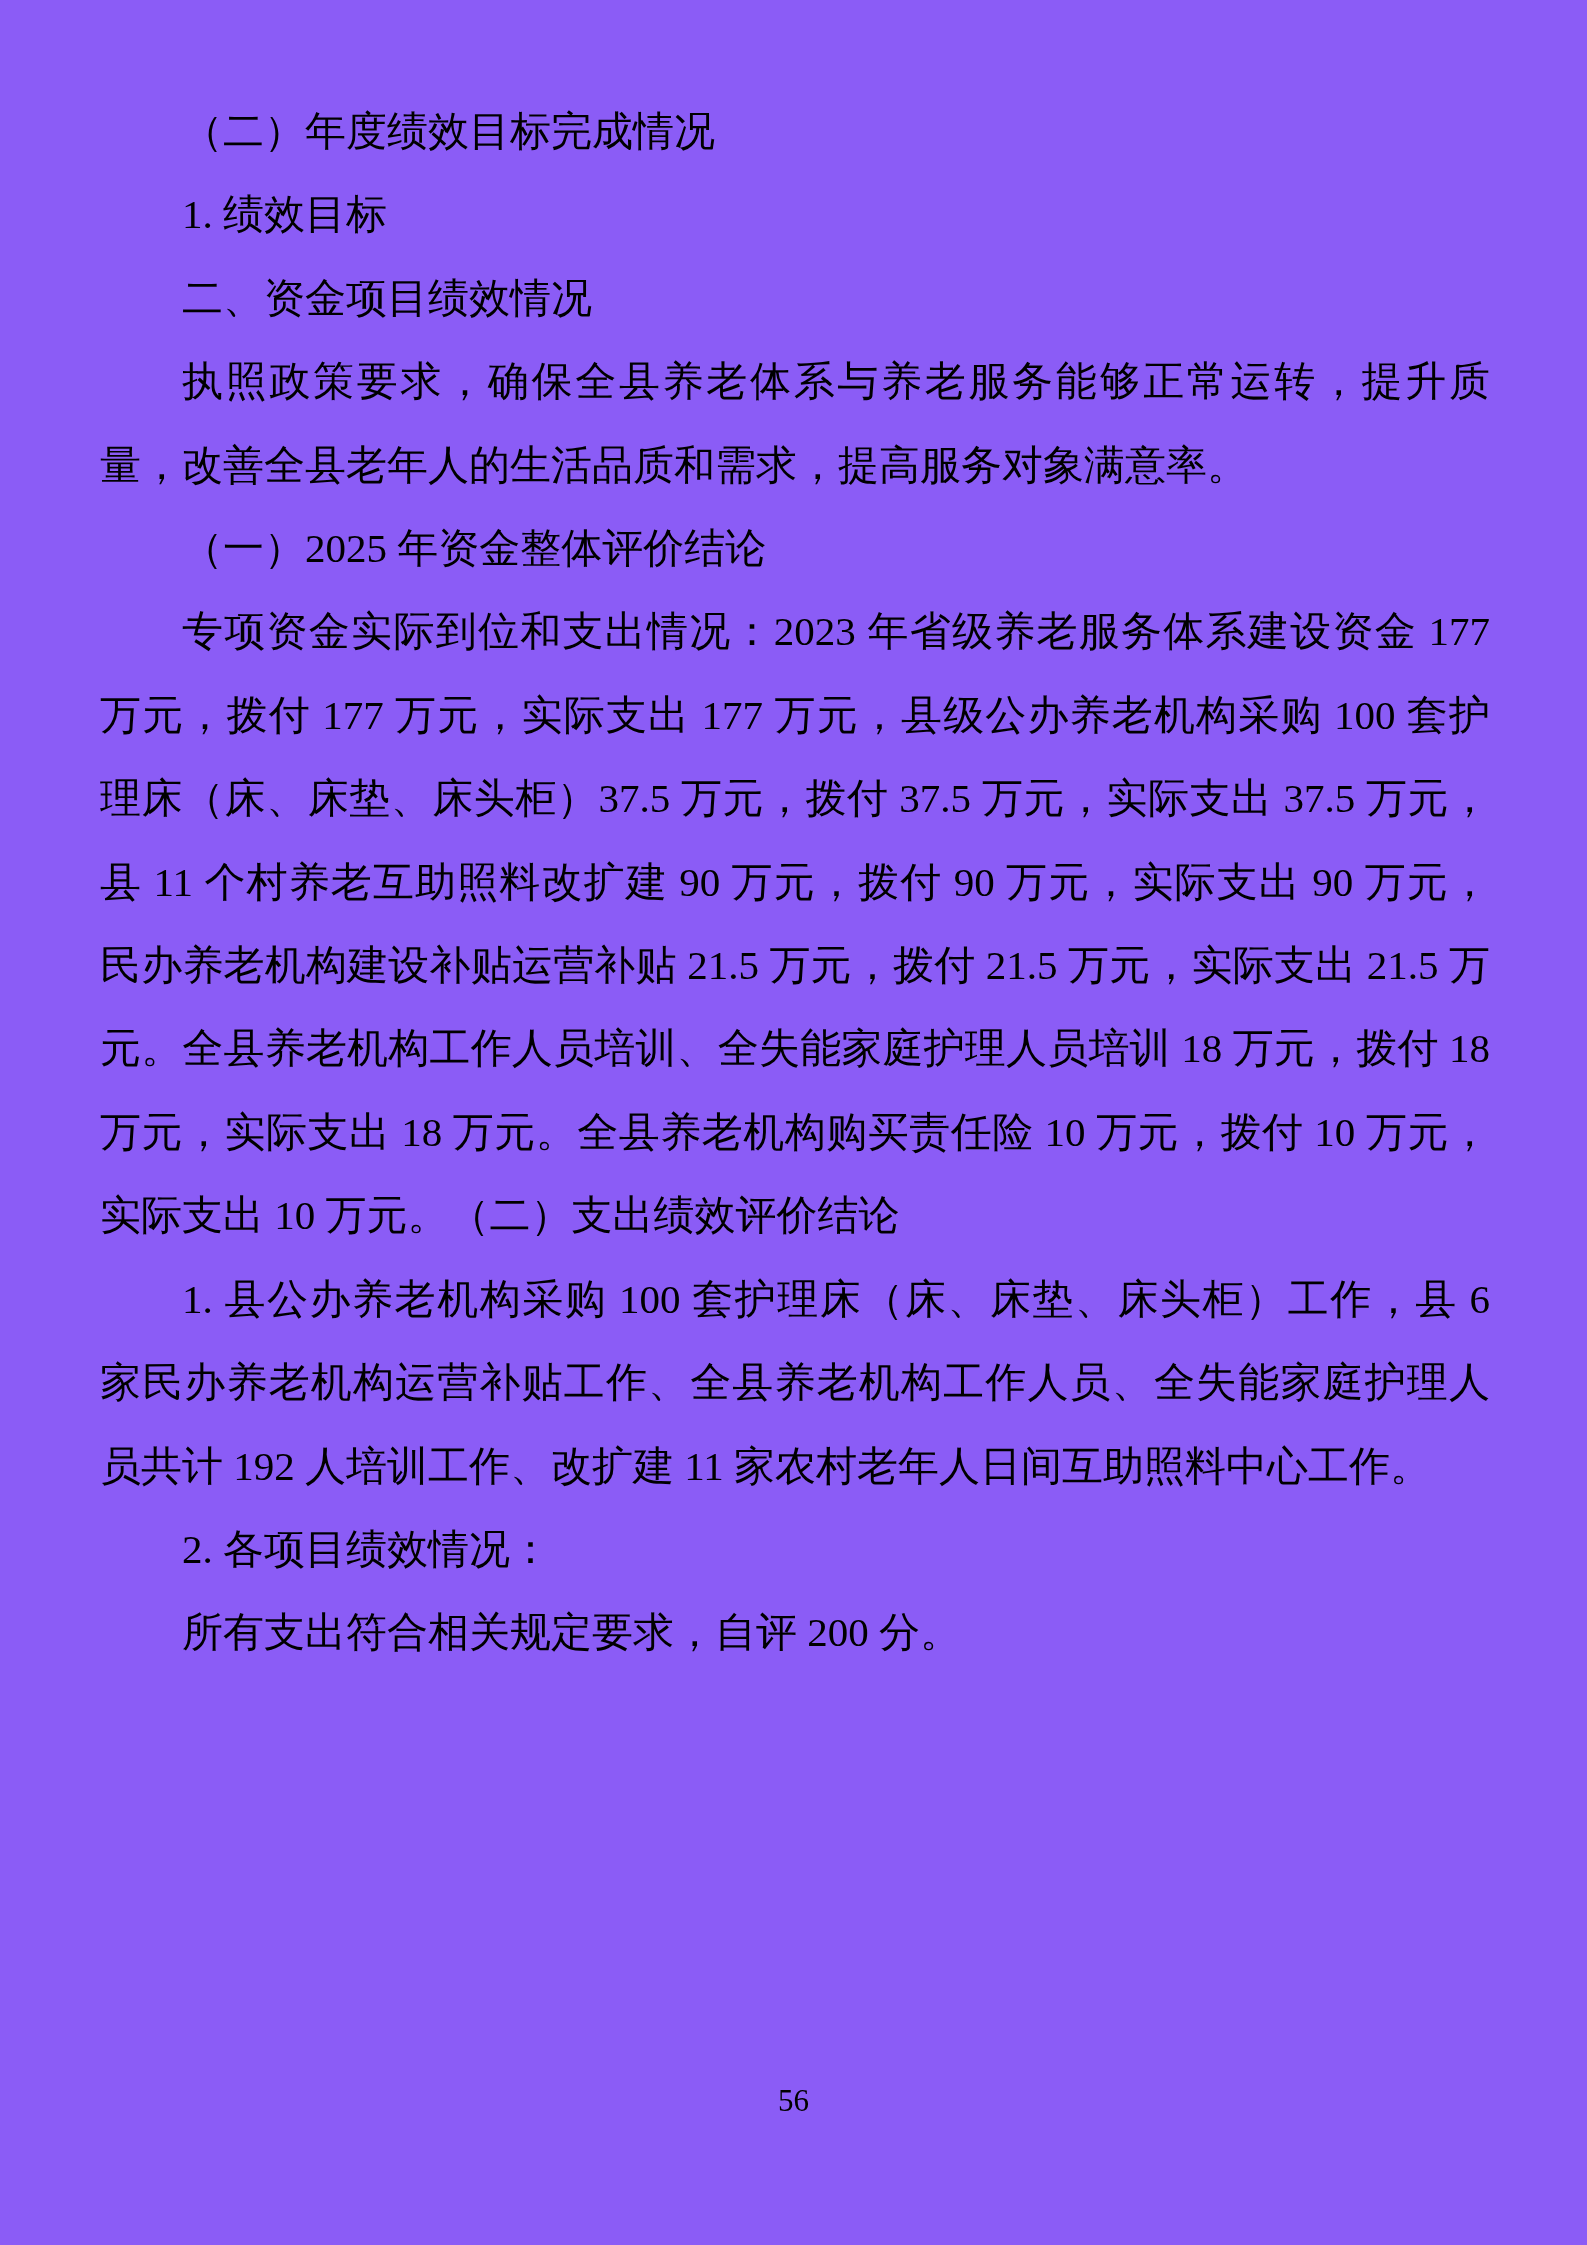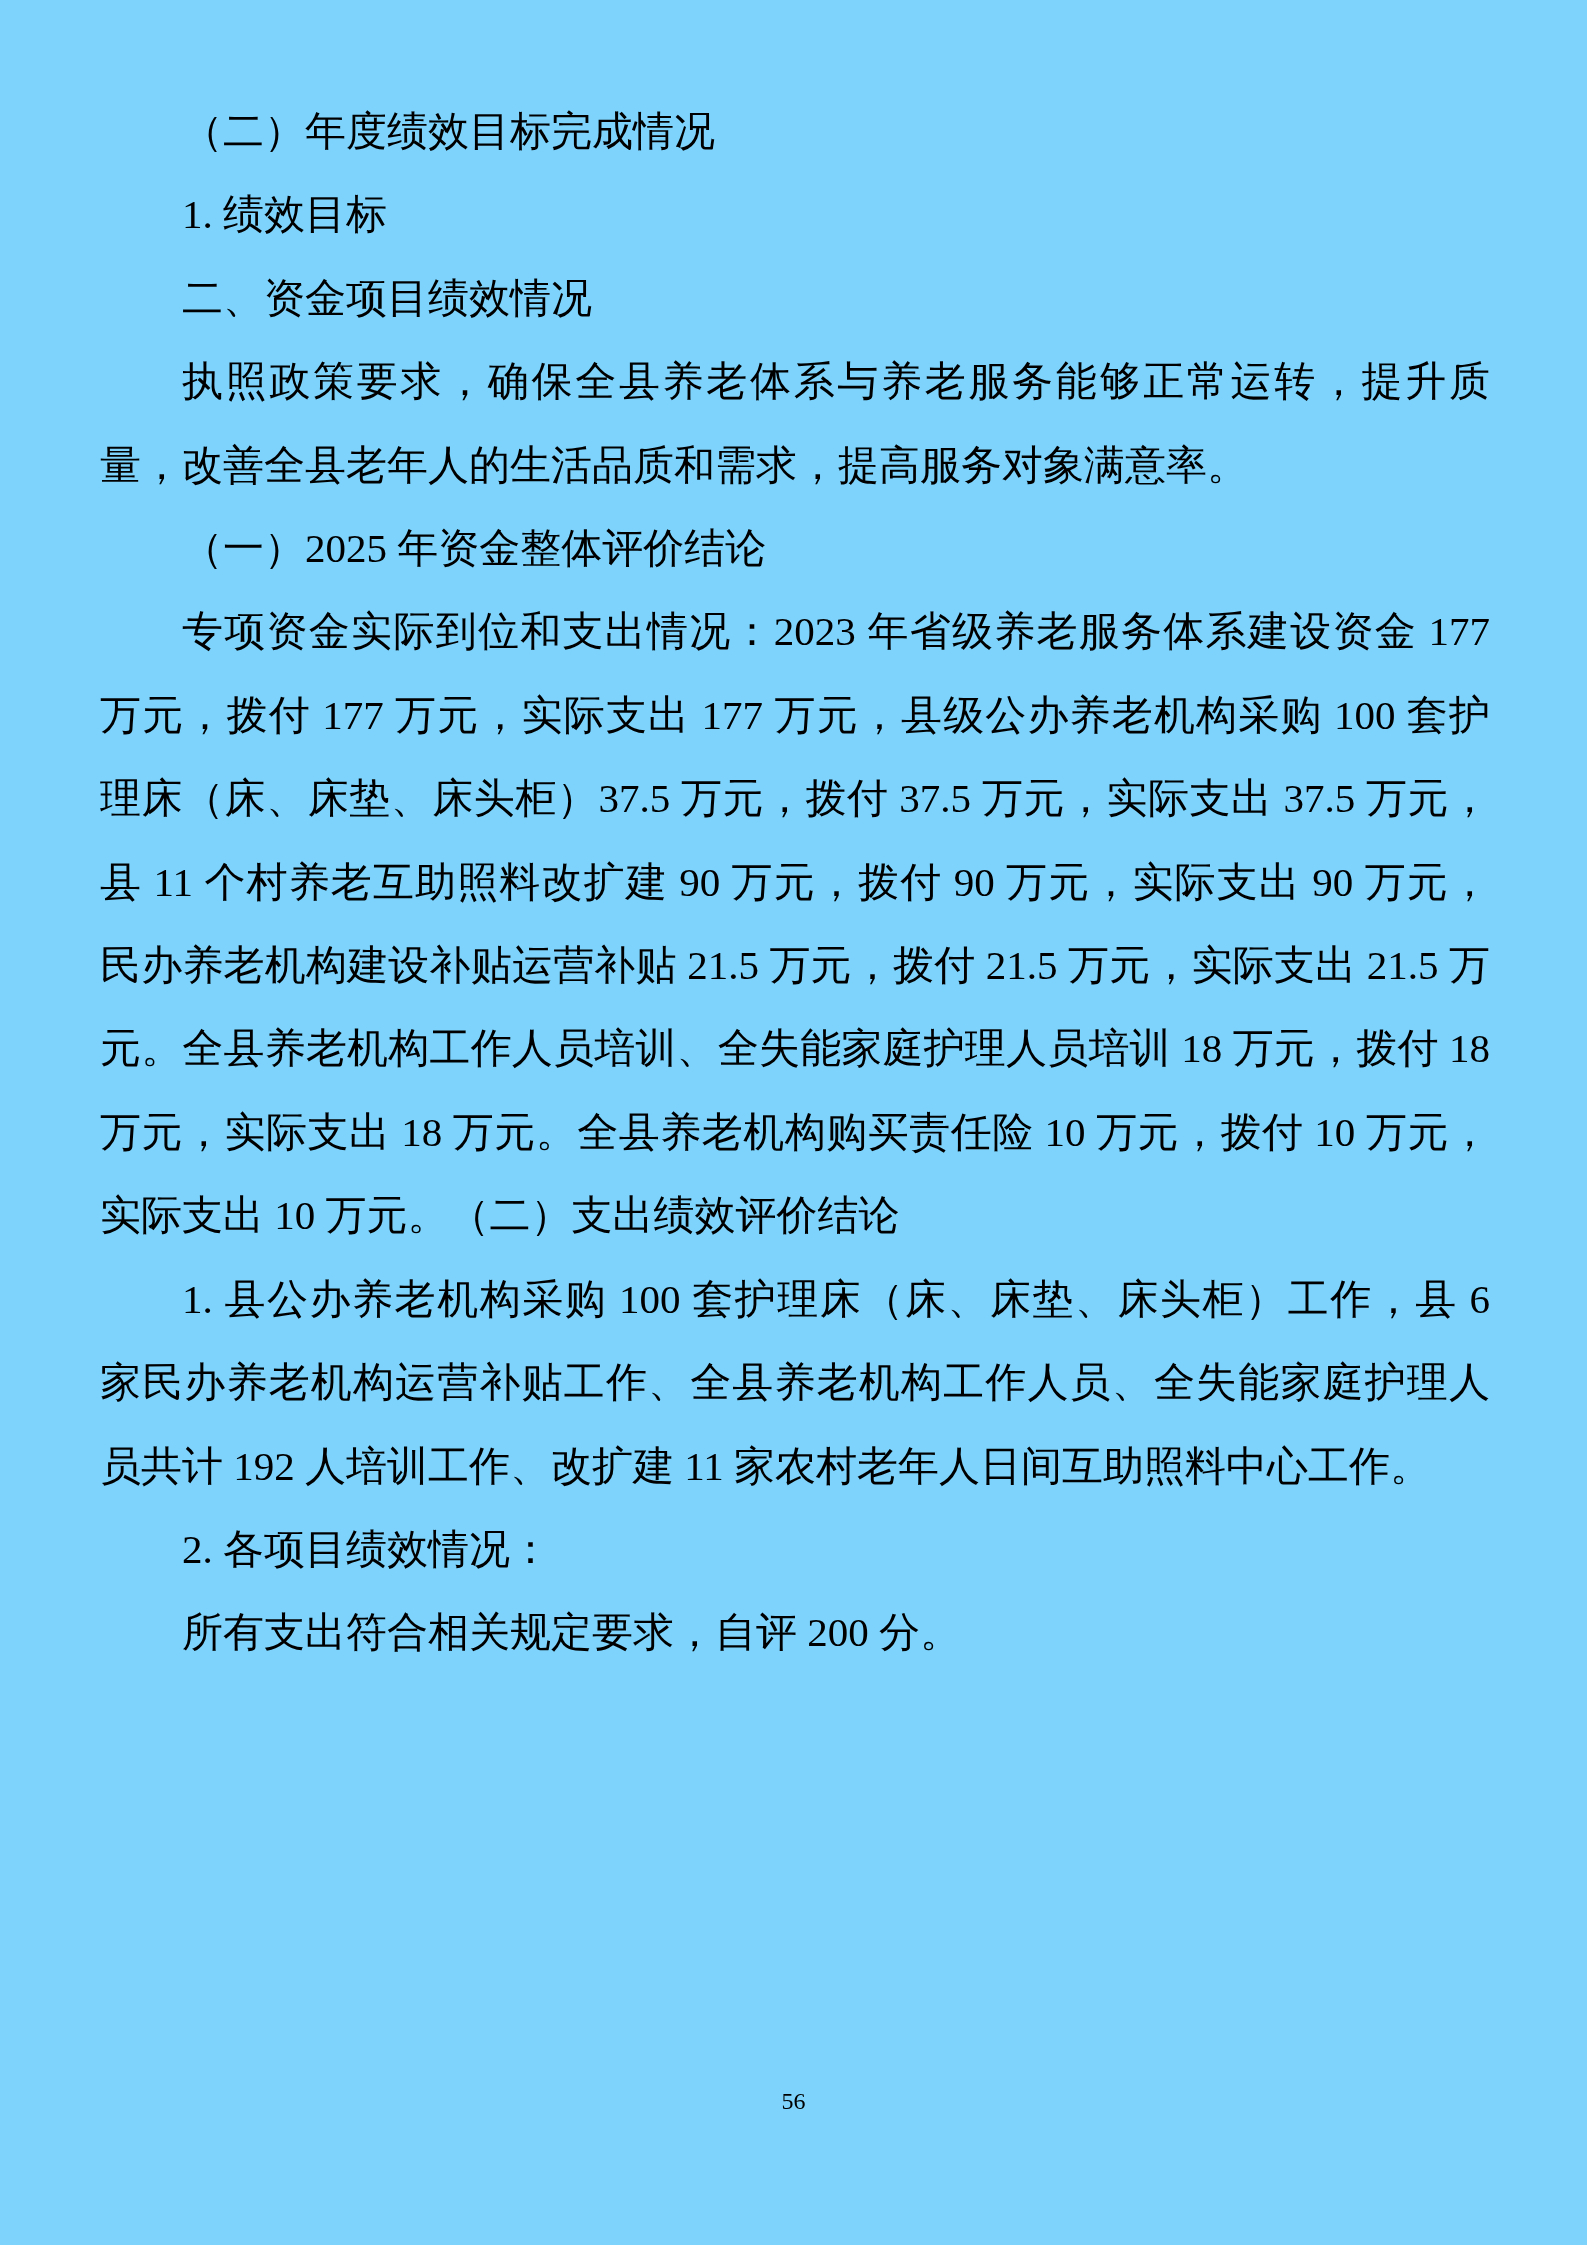--- a/index.html
+++ b/index.html
@@ -4,21 +4,21 @@
 <style>
   html, body {
     margin: 0;
     padding: 0;
     background: #ffffff;
   }
   .page {
     position: relative;
     width: 1587px;
     height: 2245px;
-    background: #7dd3fc;
+    background: #8b5cf6;
     overflow: hidden;
     font-family: "Liberation Serif", "DejaVu Serif", serif;
     color: #000000;
   }
   .text-block {
     position: absolute;
     left: 100px;
     top: 90px;
     width: 1390px;
   }
@@ -32,21 +32,21 @@
     letter-spacing: 0;
     word-break: break-all;
     color: #000000;
   }
   .page-number {
     position: absolute;
     left: 0;
     top: 2083px;
     width: 100%;
     text-align: center;
-    font-size: 24px;
+    font-size: 31px;
     line-height: 36px;
     color: #000000;
   }
 </style>
 </head>
 <body>
 
 <div class="page">
   <div class="text-block">
     <p>（二）年度绩效目标完成情况</p>

